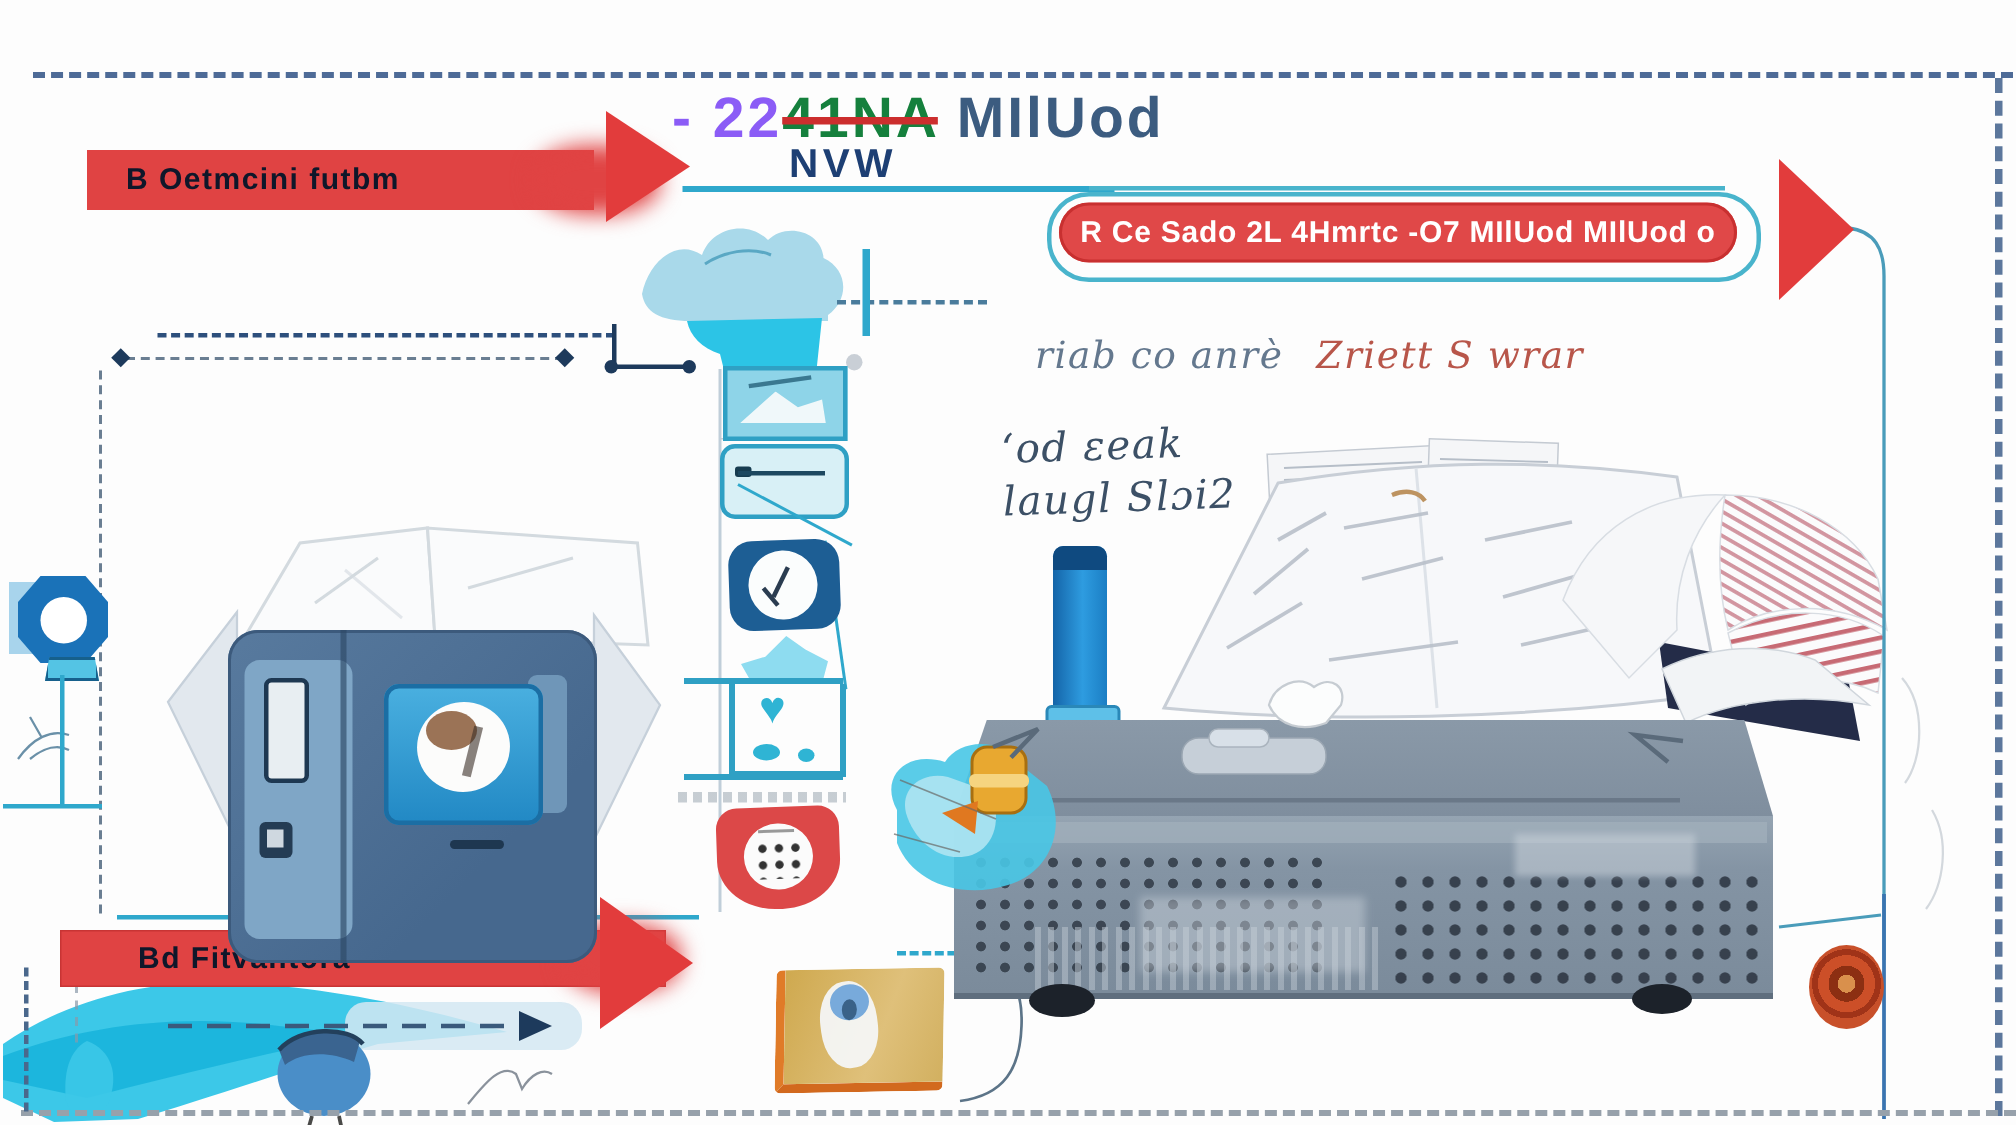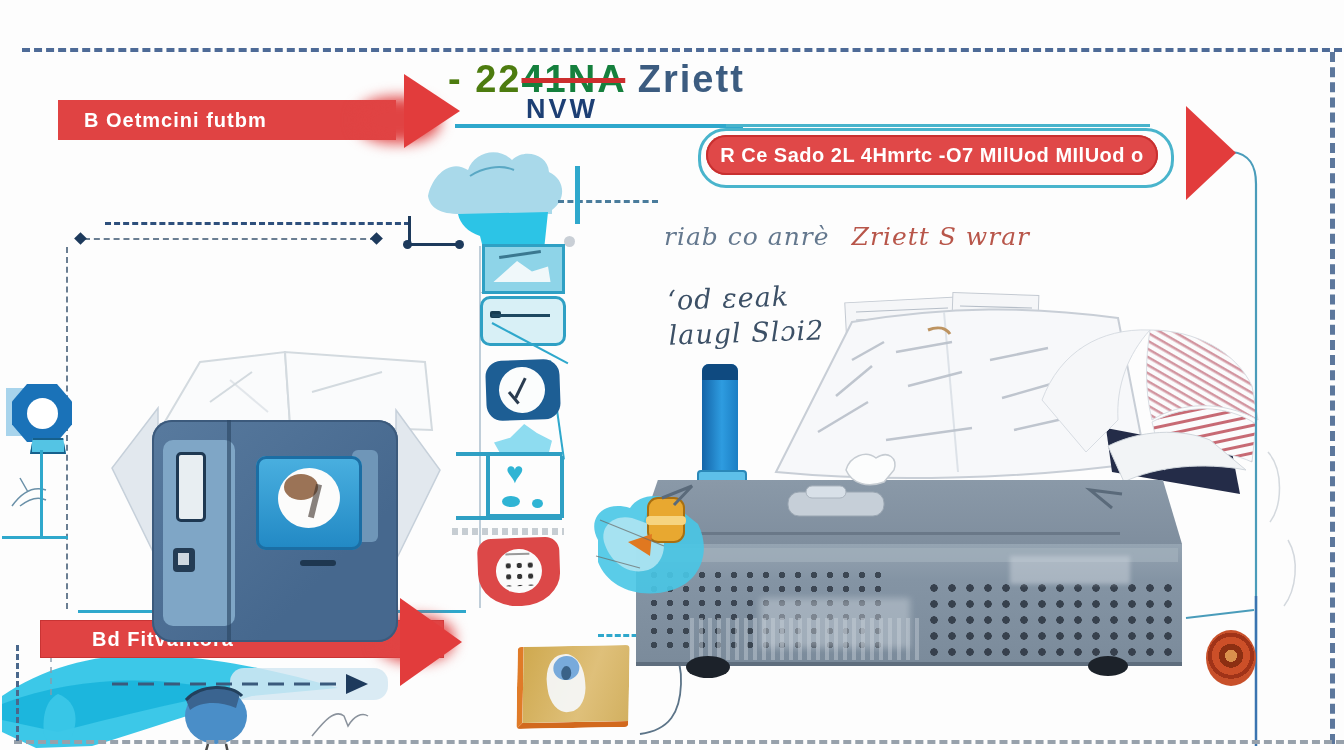--- a/index.html
+++ b/index.html
@@ -10,41 +10,41 @@
 
   
   .b-top{left:22px;top:48px;width:1320px;border-top:4px dashed #3c5c8c;opacity:.9}
   .b-right{left:1330px;top:52px;height:692px;border-left:5px dashed #40608c;opacity:.85}
   .b-bottom{left:14px;top:740px;width:1330px;border-top:4px dashed #97a1ab}
   .b-left-bot{left:16px;top:645px;height:96px;border-left:3px dashed #4a688c}
   .b-left-bot2{left:50px;top:645px;height:50px;border-left:2px dashed #8a9aaa;opacity:.7}
 
   
   .title{left:448px;top:58px;font-size:38px;font-weight:bold;letter-spacing:2px;white-space:nowrap}
-  .t-red{color:#4d7c0f}
+  .t-red{color:#8b5cf6}
   .t-strike{color:#15803d;text-decoration:line-through;text-decoration-color:#cc2e2e;text-decoration-thickness:5px}
   .t-name{color:#3c5c80}
   .t-sub{left:502px;top:94px;width:120px;text-align:center;font-size:27px;font-weight:bold;color:#1d3f74;letter-spacing:3px}
   .t-underline{left:455px;top:124px;width:288px;height:4px;background:#2fa8cc}
 
   
-  .banner{background:#e04343;color:#ffffff;font-weight:bold;font-size:20px;letter-spacing:1px;white-space:nowrap}
+  .banner{background:#e04343;color:#0f172a;font-weight:bold;font-size:20px;letter-spacing:1px;white-space:nowrap}
   .banner-tl{left:58px;top:100px;width:312px;height:40px;line-height:40px;padding-left:26px}
   .banner-bl{left:40px;top:620px;width:352px;height:38px;line-height:38px;padding-left:52px;box-shadow:0 0 0 1px #c83434 inset}
   .fuzz{background:#e04343;filter:blur(7px);border-radius:45%}
   .tri{clip-path:polygon(0 0,100% 50%,0 100%);background:#e23c3c}
 
   .pill-outline{left:698px;top:128px;width:470px;height:54px;border:3px solid #49b4cc;border-radius:28px}
   .pill-topline{left:726px;top:124px;width:424px;height:3px;background:#49b4cc}
   .pill{left:706px;top:135px;width:452px;height:40px;line-height:40px;border-radius:20px;background:#e04848;
         box-shadow:0 0 0 2px #c83030 inset;color:#fff;font-weight:bold;font-size:20px;text-align:center;letter-spacing:.5px;white-space:nowrap}
 
   
   .hand{font-family:"DejaVu Serif",serif;font-style:italic;white-space:nowrap}
-  .note1{left:664px;top:222px;font-size:25px;color:#64788e;letter-spacing:1px}
+  .note1{left:690px;top:222px;font-size:25px;color:#64788e;letter-spacing:1px}
   .note1 .red{color:#b8564a;margin-left:22px}
   .note2{left:668px;top:280px;font-size:27px;color:#3c5066;line-height:35px;transform:rotate(-2deg);letter-spacing:1px}
 
   
   .dashA{left:105px;top:222px;width:305px;border-top:3px dashed #2d4f7c}
   .dashB{left:84px;top:238px;width:292px;border-top:2px dashed #6a7e92}
   .diamond{width:9px;height:9px;background:#1d3a5c;transform:rotate(45deg)}
   .vdash-left{left:66px;top:247px;height:362px;border-left:2px dashed #6a7e92}
   .teal-line-bl{left:78px;top:610px;width:388px;height:3px;background:#2fa8cc}
   .bracket-v{left:408px;top:216px;height:30px;border-left:3px solid #1d3a5c}
@@ -255,21 +255,21 @@
   </g>
 </svg>
 
 <div class="abs b-top"></div>
 <div class="abs b-right"></div>
 <div class="abs b-bottom"></div>
 <div class="abs b-left-bot"></div>
 <div class="abs b-left-bot2"></div>
 
 <div class="abs title">
-  <span class="t-red">- 22</span><span class="t-strike">41NA</span><span class="t-name"> Zriett</span>
+  <span class="t-red">- 22</span><span class="t-strike">41NA</span><span class="t-name"> MIlUod</span>
 </div>
 <div class="abs t-sub">NVW</div>
 <div class="abs t-underline"></div>
 
 <div class="abs banner banner-tl">B Oetmcini futbm</div>
 <div class="abs fuzz" style="left:356px;top:97px;width:84px;height:46px"></div>
 <div class="abs tri" style="left:404px;top:74px;width:56px;height:74px"></div>
 
 <div class="abs pill-topline"></div>
 <div class="abs pill-outline"></div>

